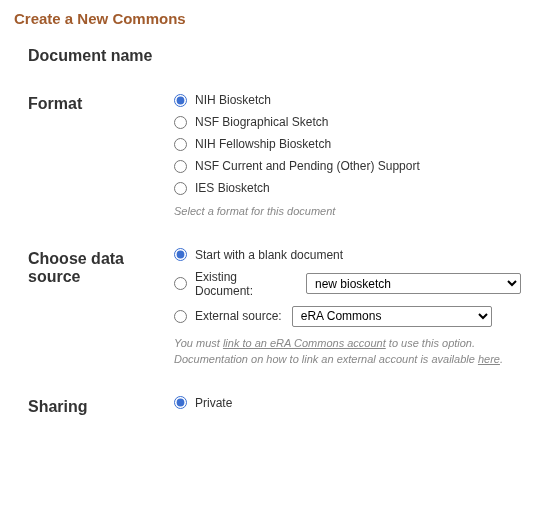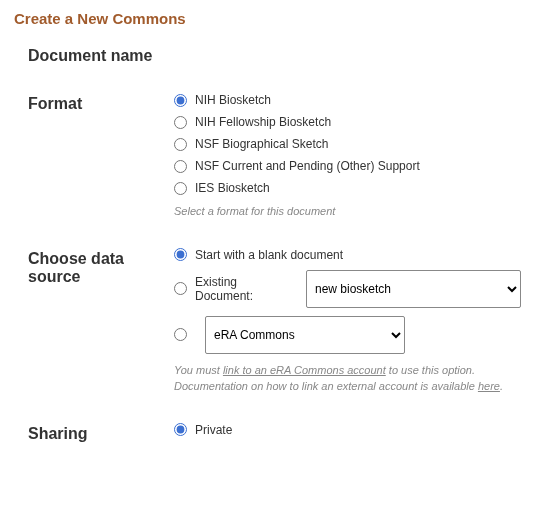--- a/index.html
+++ b/index.html
@@ -55,21 +55,21 @@
     align-items: center;
     margin-bottom: 8px;
     font-size: 12px;
   }
   .radio-row input[type=radio] {
     margin: 0 8px 0 0;
     accent-color: #3b6fd1;
   }
   .radio-row label { cursor: pointer; }
   .select {
-    height: 38px;
+    height: 21px;
     border: 1px solid #888;
     border-radius: 2px;
     font-size: 12px;
     padding: 1px 4px;
     background: #fff;
     margin-left: 10px;
   }
   .select.wide { width: 220px; }
   .select.med { width: 200px; }
 </style>
@@ -84,25 +84,25 @@
 
 <div class="section">
   <div class="label-col">Format</div>
   <div class="field-col">
     <div class="radio-row">
       <input type="radio" name="format" checked="" style="">
       <label>NIH Biosketch</label>
     </div>
     <div class="radio-row">
       <input type="radio" name="format" style="">
-      <label>NIH Fellowship Biosketch</label>
+      <label>NSF Biographical Sketch</label>
     </div>
     <div class="radio-row">
       <input type="radio" name="format" style="">
-      <label>NSF Biographical Sketch</label>
+      <label>NIH Fellowship Biosketch</label>
     </div>
     <div class="radio-row">
       <input type="radio" name="format" style="">
       <label>NSF Current and Pending (Other) Support</label>
     </div>
     <div class="radio-row">
       <input type="radio" name="format" style="">
       <label>IES Biosketch</label>
     </div>
     <div class="hint">Select a format for this document</div>
@@ -118,20 +118,21 @@
     </div>
     <div class="radio-row">
       <input type="radio" name="ds" style="">
       <label>Existing Document:</label>
       <select class="select wide">
         <option>new biosketch</option>
       </select>
     </div>
     <div class="radio-row">
       <input type="radio" name="ds" style="">
+      <label>External source:</label>
       <select class="select med">
         <option>eRA Commons</option>
       </select>
     </div>
     <div class="hint">
       <span>You must </span><a href="#">link to an eRA Commons account</a><span> to use this option. Documentation on how to link an external account is available </span><a href="#">here</a><span>.</span>
     </div>
   </div>
 </div>
 

